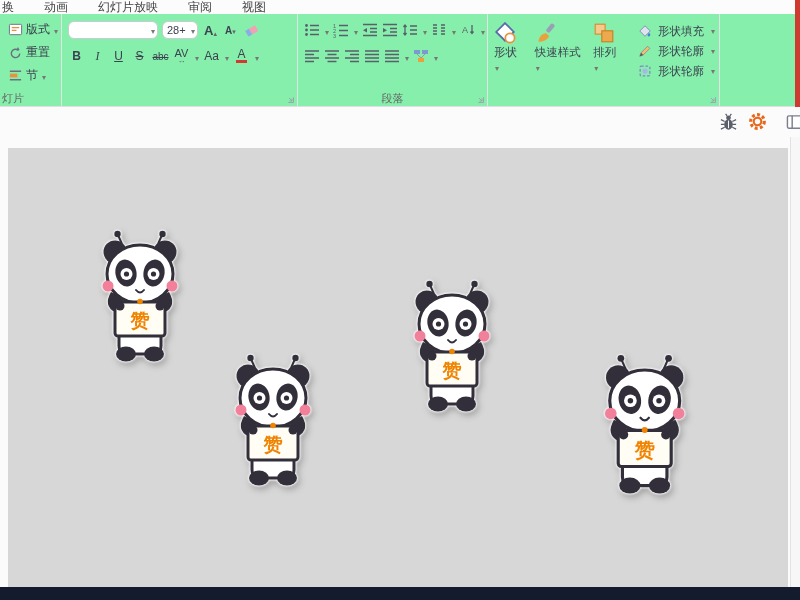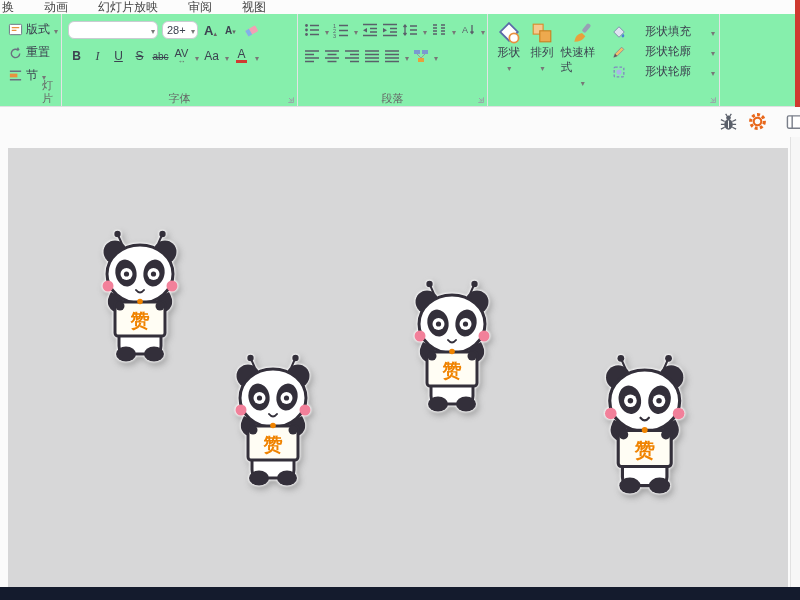--- a/index.html
+++ b/index.html
@@ -21,21 +21,21 @@
   .rbtn { display:flex; align-items:center; gap:3px; font-size:12px; padding:1px 2px; cursor:default; white-space:nowrap; }
   .rows { display:flex; flex-direction:column; gap:8px; padding-top:3px; }
   .row { display:flex; align-items:center; gap:4px; }
   .ic16 { width:15px; height:15px; flex:none; }
   .ic14 { width:14px; height:14px; flex:none; }
   .ic20 { width:22px; height:22px; flex:none; }
   .dd { display:inline-block; }
   .dd::after { content:"▾"; font-size:8px; color:#777; margin-left:1px; }
 
   .g-slides { width:62px; }
-  .g-slides .group-label { text-align:left; padding-left:2px;margin-left:40px; }
+  .g-slides .group-label { text-align:left; padding-left:2px; }
 
   .g-font { width:236px; }
   .combo { background:#fff; border:1px solid #c9ccd2; border-radius:6px; height:18px;
            display:flex; align-items:center; justify-content:space-between; padding:0 2px 0 4px; font-size:11px; }
   .font-name { width:90px; }
   .font-size { width:36px; }
   .tbtn { display:flex; align-items:flex-end; padding:0 2px; min-width:14px; justify-content:center; cursor:default; }
   .bigA { font-size:13px; font-weight:bold; } .smallA { font-size:10px; font-weight:bold; }
   .grow::after { content:"▴"; font-size:7px; color:#666; }
   .shrink::after { content:"▾"; font-size:7px; color:#666; }
@@ -49,25 +49,25 @@
   .av::after { content:"↔"; font-size:8px; line-height:6px; color:#666; }
   .fc { display:inline-flex; flex-direction:column; align-items:center; line-height:10px; font-size:12px; }
   .fc .bar { width:11px; height:3px; background:#d03a31; margin-top:1px; }
 
   .g-para { width:190px; }
   .g-para .row { gap:4px; }
   .pic { width:16px; height:16px; flex:none; }
 
   .g-draw { width:232px; }
   .draw-flex { display:flex; gap:4px; padding-top:2px; }
-  .big { width:38px; display:flex; flex-direction:column; align-items:center; gap:1px;
+  .big { width:38px; display:flex; flex-direction:column; align-items:flex-start; gap:1px;
          font-size:11.5px; padding-top:2px; cursor:default; }
   .wide { width:56px; }
   .fills { display:flex; flex-direction:column; gap:5px; padding-top:4px; margin-left:4px; }
-  .frow { display:flex; align-items:center; gap:19px; font-size:11.5px; white-space:nowrap; cursor:default; }
+  .frow { display:flex; align-items:flex-start; gap:6px; font-size:11.5px; white-space:nowrap; cursor:default; }
 
   .g-edit { width:73px; border-right:none; }
 
   .redstrip { position:absolute; right:0; top:0; width:5px; height:107px; background:var(--edge-red,#cf3a30); z-index:6; }
 
   
   .workarea { position:absolute; left:0; right:0; top:107px; bottom:13px; background:#fbfbfb; }
   .sicon { position:absolute; width:19px; height:19px; cursor:pointer; }
   .sicon.bug  { right:62px; top:6px; }
   .sicon.gear { right:32px; top:4px; width:21px; height:21px; }
@@ -284,21 +284,20 @@
         <span class="dd"></span>
         <span class="tg">Aa</span>
         <span class="dd"></span>
         <span class="tg fc">
             <span>A</span>
             <span class="bar"></span>
           </span>
         <span class="dd"></span>
       </div>
     </div>
-    <div class="group-label">字体</div>
     <svg class="launcher">
         <use href="#i-launch"></use>
       </svg>
   </div>
 
   <div class="group g-para">
     <div class="rows">
       <div class="row">
         <svg class="pic">
             <use href="#i-ul"></use>
@@ -358,32 +357,32 @@
 
   <div class="group g-draw">
     <div class="draw-flex">
       <div class="big">
         <svg class="ic20">
             <use href="#i-shapes"></use>
           </svg>
         <span>形状</span>
         <span class="dd"></span>
       </div>
+      <div class="big wide">
+        <svg class="ic20">
+            <use href="#i-brush"></use>
+          </svg>
+        <span>快速样式</span>
+        <span class="dd"></span>
+      </div>
       <div class="big">
         <svg class="ic20">
             <use href="#i-arrange"></use>
           </svg>
         <span>排列</span>
-        <span class="dd"></span>
-      </div>
-      <div class="big wide">
-        <svg class="ic20">
-            <use href="#i-brush"></use>
-          </svg>
-        <span>快速样式</span>
         <span class="dd"></span>
       </div>
       <div class="fills">
         <div class="frow">
           <svg class="ic14">
               <use href="#i-fill"></use>
             </svg>
           <span>形状填充</span>
           <span class="dd"></span>
         </div>

